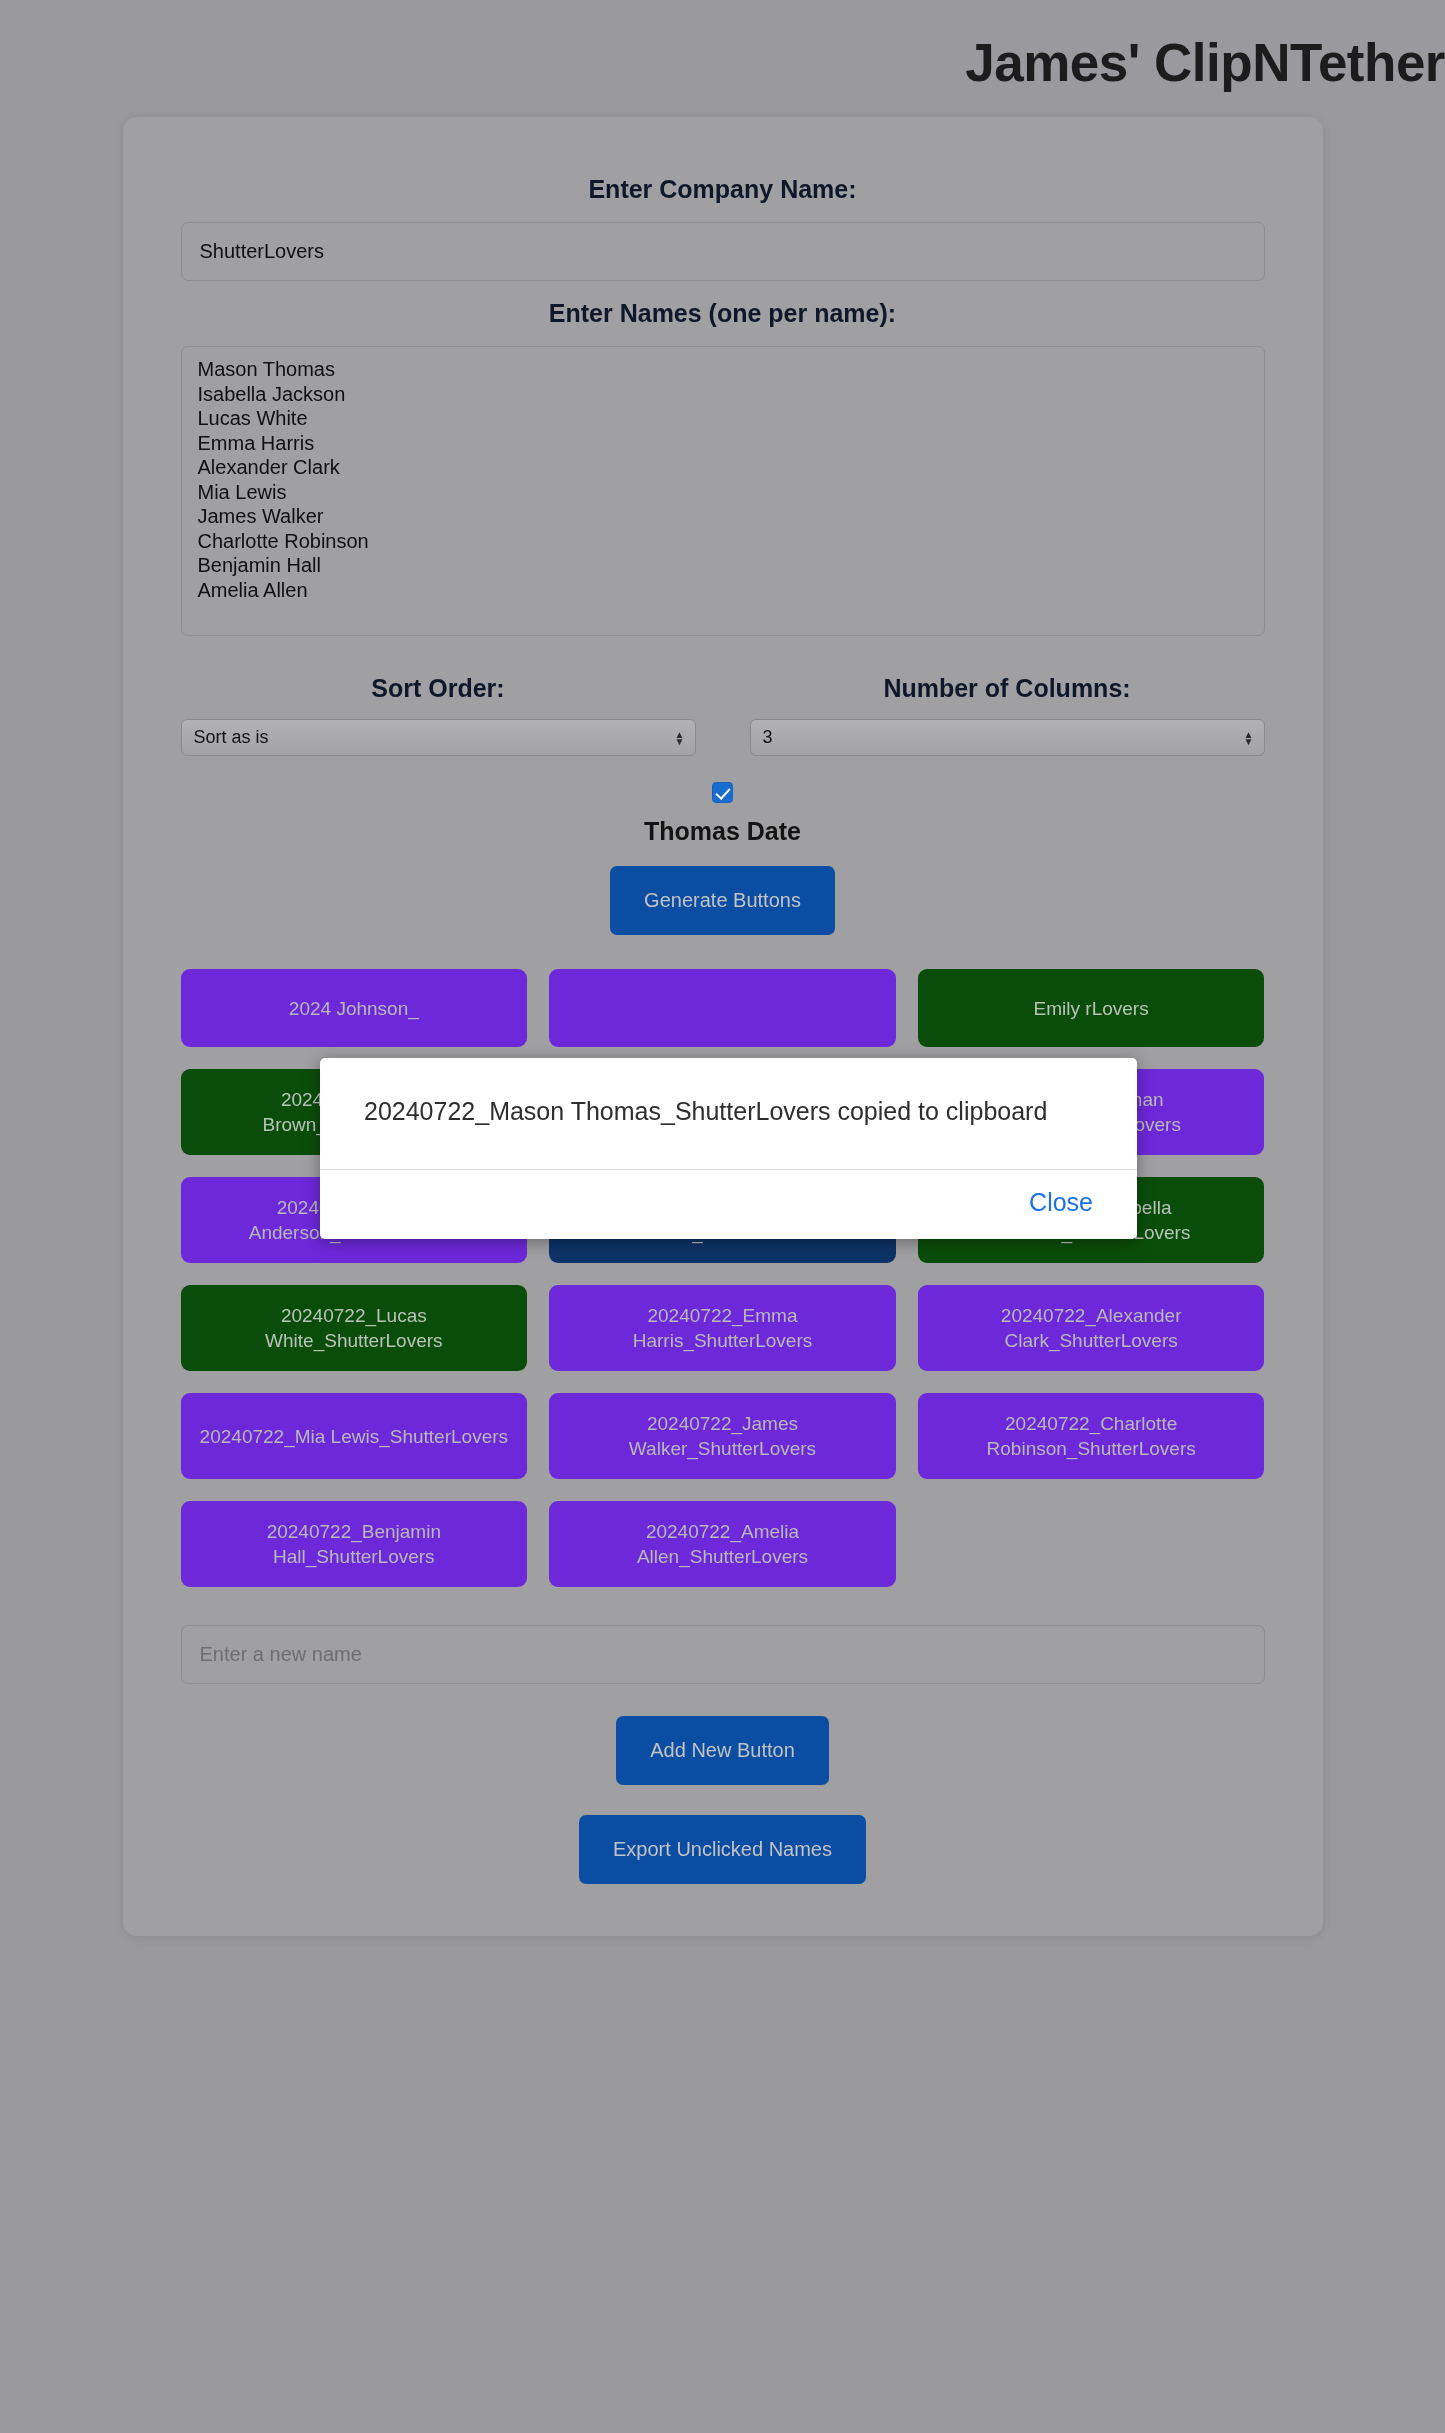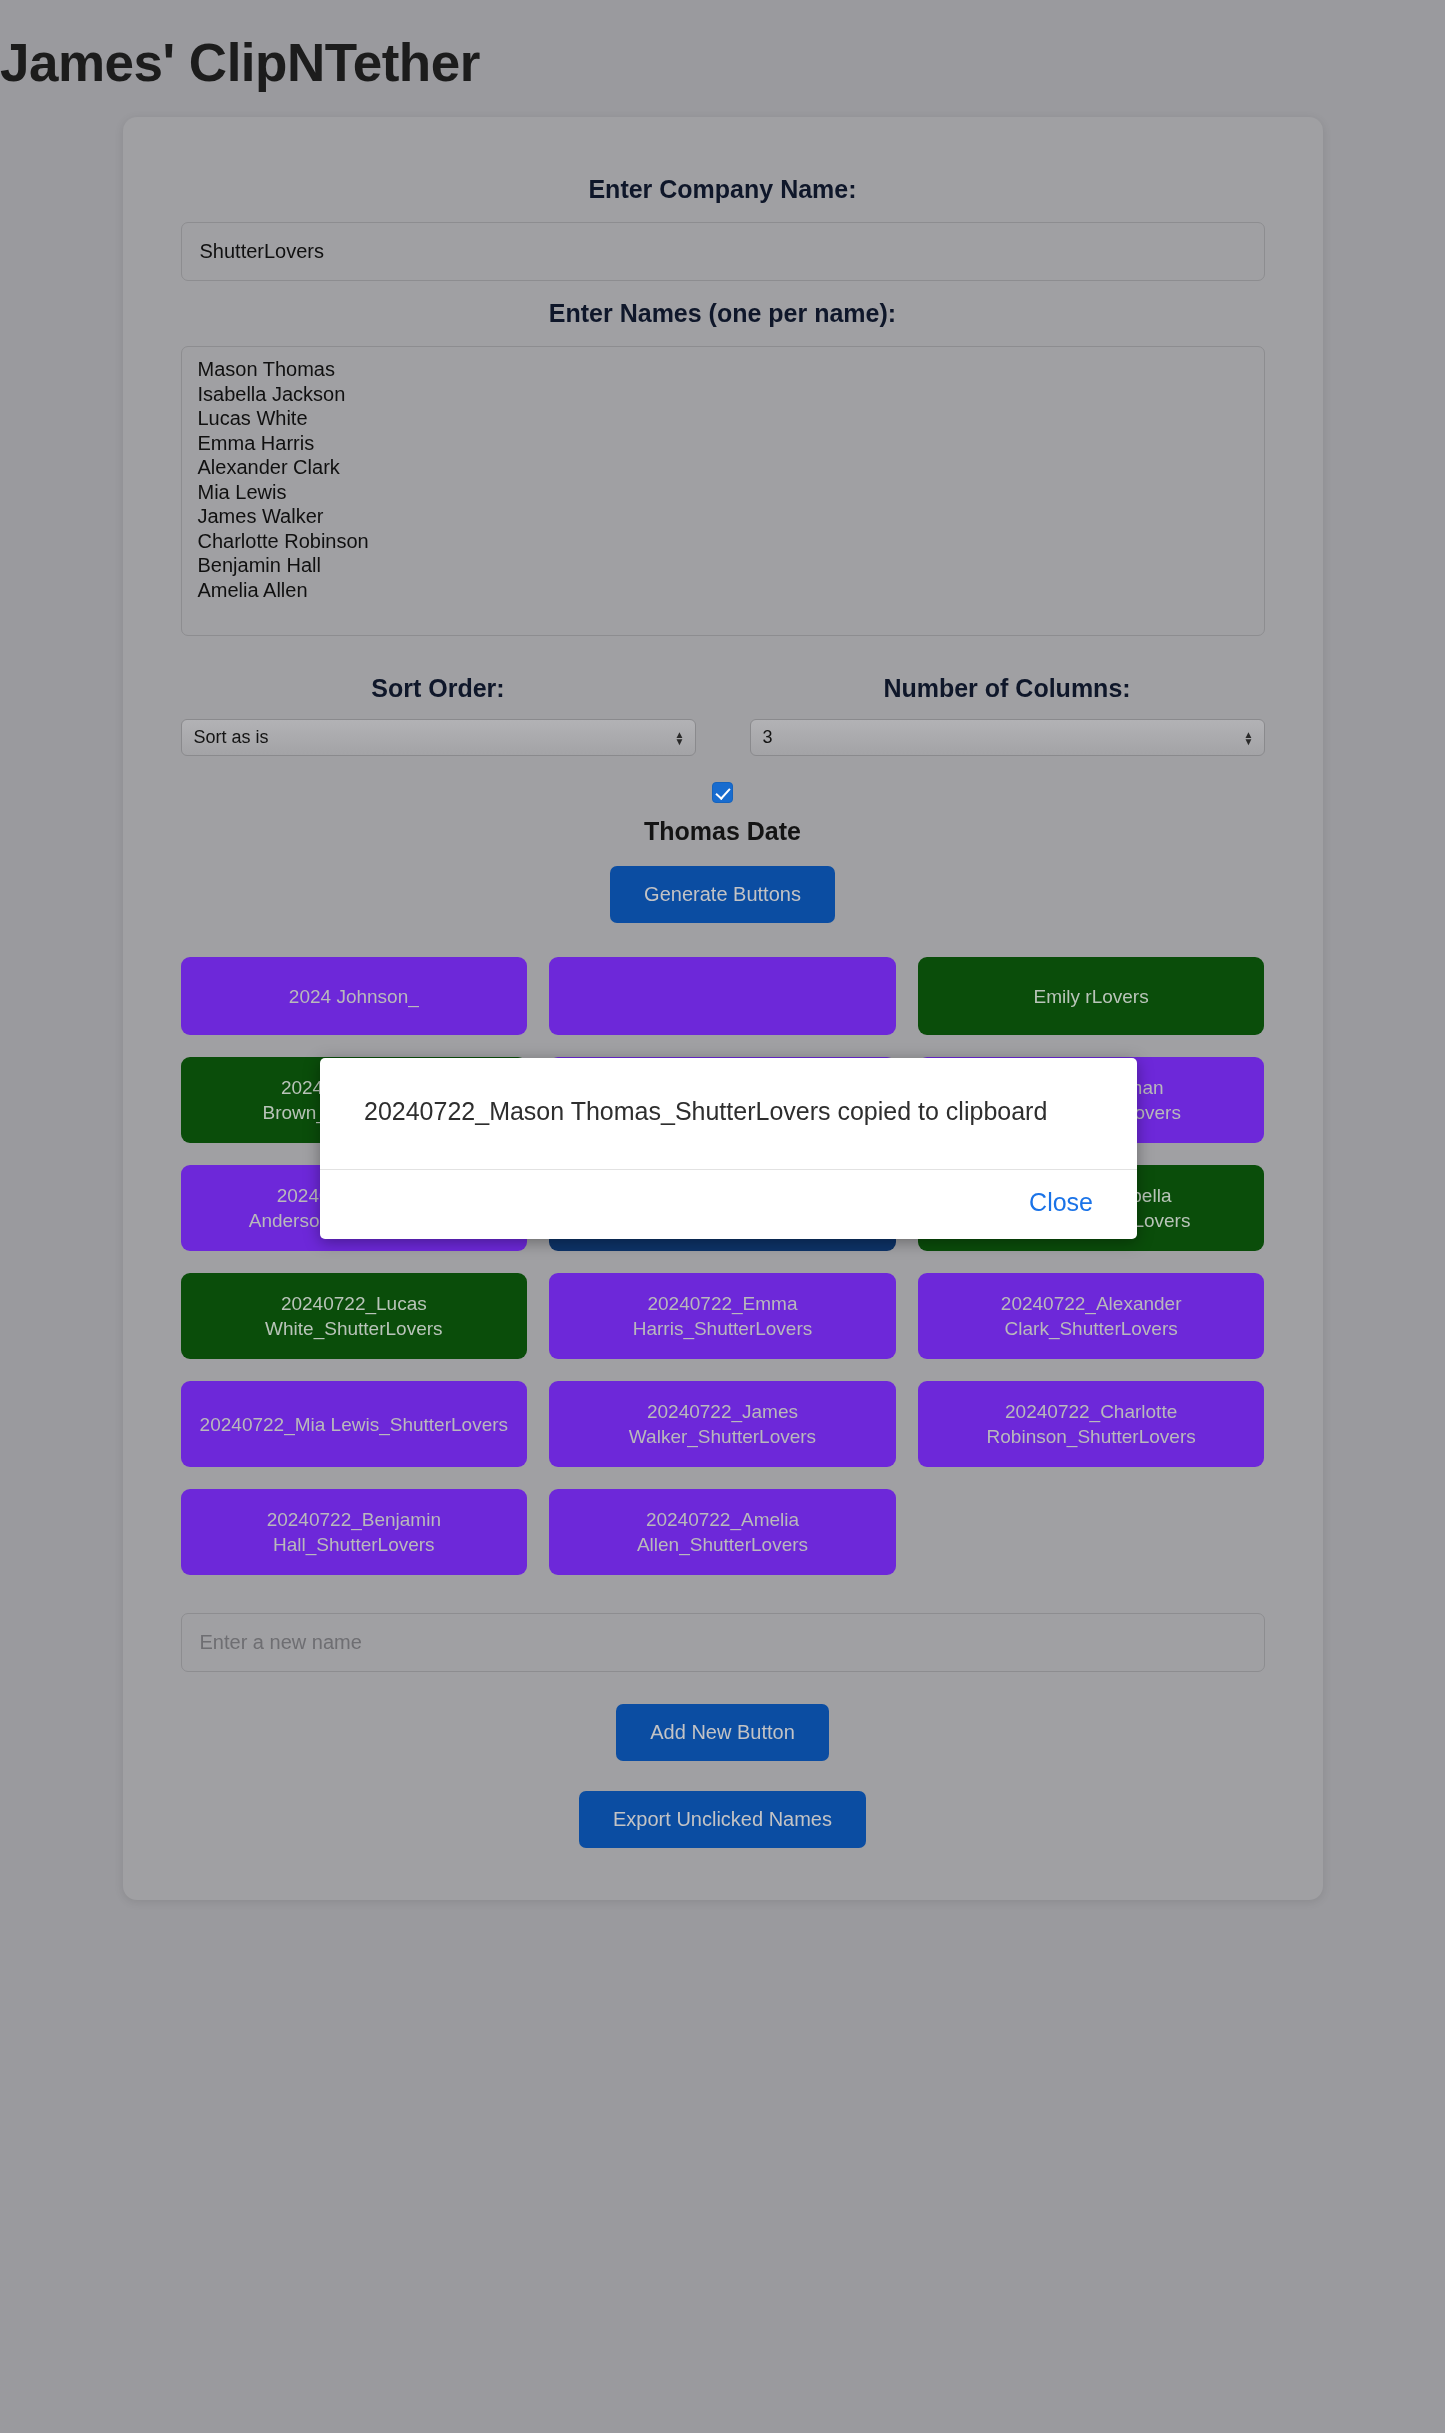--- a/index.html
+++ b/index.html
@@ -11,21 +11,21 @@
   }
   body {
     width: 1445px;
     min-height: 2433px;
     position: relative;
     overflow-x: hidden;
   }
 
   
   .page-title {
-    text-align: left;
+    text-align: right;
     font-size: 53px;
     font-weight: bold;
     color: #1c1c1c;
     margin: 0;
     padding: 32px 0 24px 0;
     letter-spacing: -0.5px;
   }
 
   
   .card {
@@ -143,21 +143,21 @@
 
   
   .btn-center { display: flex; justify-content: center; }
   .btn-primary {
     background: #0b4da2;
     color: #c3c3c5;
     border: none;
     border-radius: 7px;
     font-size: 20px;
     font-family: "Liberation Sans", sans-serif;
-    padding: 17px 34px;
+    padding: 23px 34px;
     cursor: pointer;
   }
 
   
   .grid {
     display: grid;
     grid-template-columns: repeat(3, 1fr);
     gap: 22px 22px;
     margin-top: 34px;
   }

